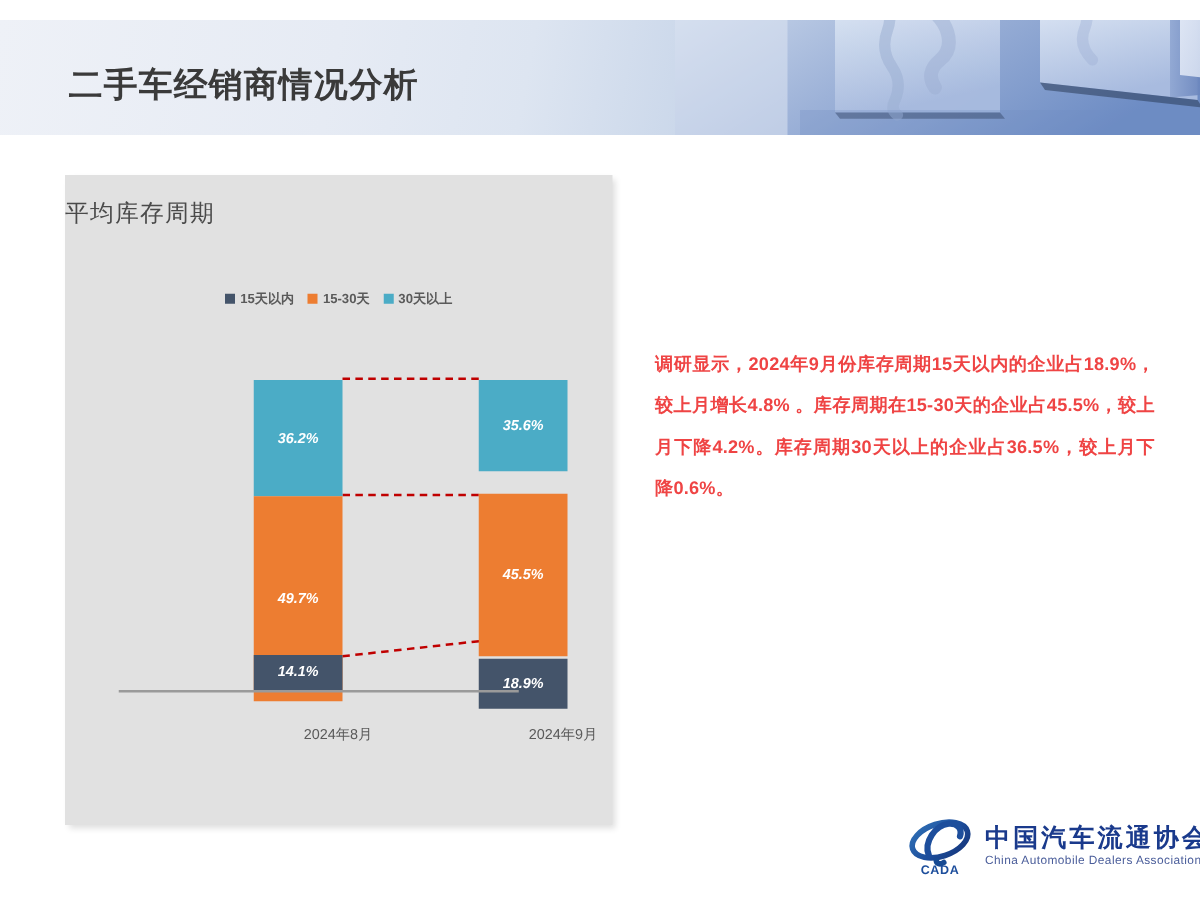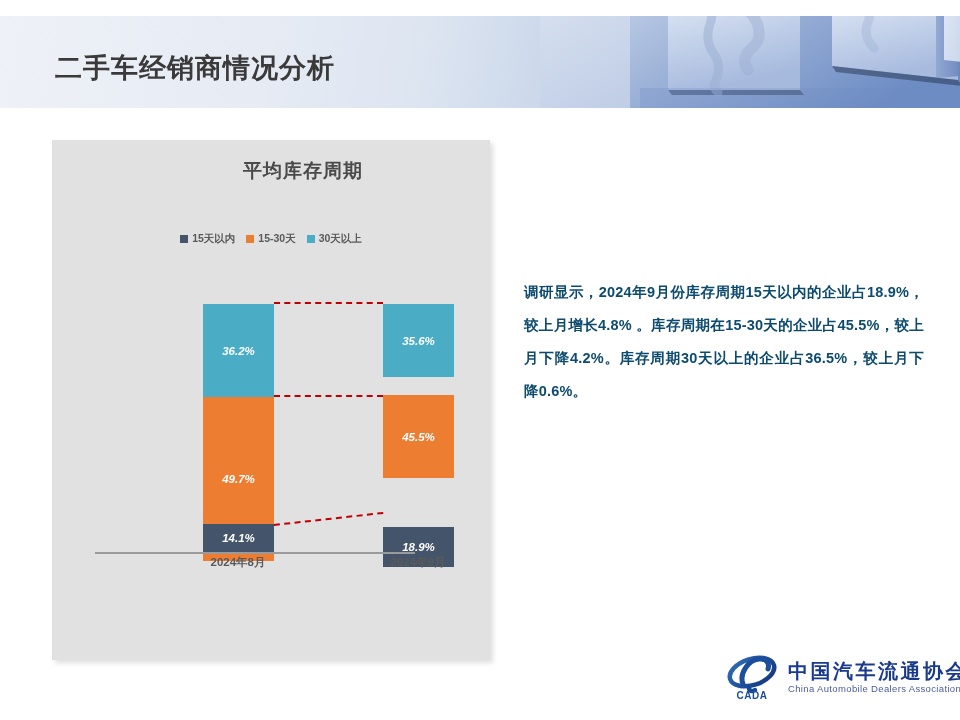--- a/index.html
+++ b/index.html
@@ -52,26 +52,24 @@
     position: absolute;
     left: 52px; top: 140px;
     width: 438px; height: 520px;
     background: #e1e1e1;
     box-shadow: 3px 3px 5px rgba(0,0,0,0.13);
   }
   .chart-title {
     position: absolute;
     left: 0; top: 18px;
     width: 438px;
-    text-align: center;
     font-size: 19px;
-    font-weight: bold;
+    font-weight: normal;
     color: #4a4a4a;
     letter-spacing: 1px;
-    padding-left: 32px;
   }
 
   
   .legend {
     position: absolute;
     left: 0; top: 92px;
     width: 438px;
     display: flex;
     justify-content: center;
     align-items: center;
@@ -116,46 +114,46 @@
     font-style: italic;
   }
   .axis-line {
     position: absolute;
     left: 43px; top: 412px;
     width: 320px; height: 2px;
     background: #9a9a9a;
   }
   .xlabel {
     position: absolute;
-    top: 415px;
+    top: 440px;
     width: 120px;
-    text-align: center;
+    text-align: right;
     font-size: 11.5px;
-    font-weight: bold;
+    font-weight: normal;
     color: #5a5a5a;
     white-space: nowrap;
   }
   .connector {
     position: absolute;
     height: 2px;
     border-top: 2px dashed #c00000;
     transform-origin: left center;
   }
 
   
   .analysis {
     position: absolute;
     left: 524px; top: 276px;
     width: 400px;
   }
   .analysis p {
     margin: 0 0 20px 0;
     font-size: 14.5px;
     font-weight: bold;
-    color: #0c4a6e;
+    color: #ef4444;
     line-height: 33px;
     letter-spacing: 0.2px;
     text-align: justify;
   }
 
   
   .logo {
     position: absolute;
     left: 726px; top: 652px;
     width: 226px; height: 52px;
@@ -277,21 +275,21 @@
       </div>
       <div class="seg" style="top:384px; height:28px; background:#44546A;">
         <span>14.1%</span>
       </div>
     </div>
 
     <div class="bar-col" style="left:331px;">
       <div class="seg" style="top:164px; height:73px; background:#4BACC6;">
         <span>35.6%</span>
       </div>
-      <div class="seg" style="top:255px; height:83px; background:#ED7D31;">
+      <div class="seg" style="top:255px; height:130px; background:#ED7D31;">
         <span>45.5%</span>
       </div>
       <div class="seg" style="top:372px; height:40px; background:#44546A;margin-top:15px;">
         <span>18.9%</span>
       </div>
     </div>
 
     <div class="axis-line"></div>
 
     <div class="xlabel" style="left:126px;">2024年8月</div>

